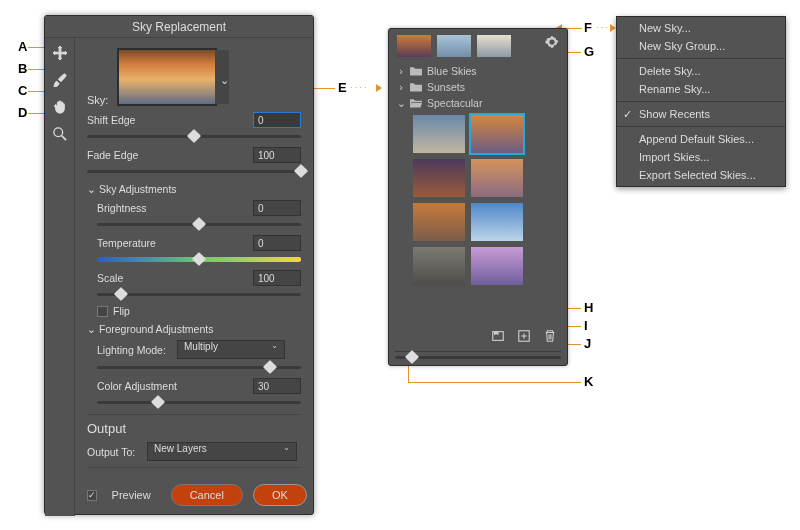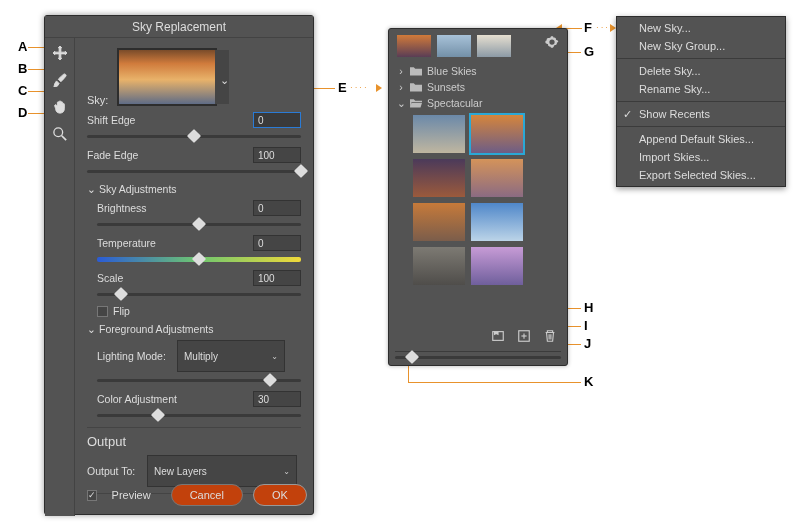--- a/index.html
+++ b/index.html
@@ -29,21 +29,21 @@
   .lbl { flex:1; font-size:10.5px; color:#ddd; }
   .val { width:48px; height:16px; background:#454545; border:1px solid #333; font-size:10px; color:#ddd; padding:0 4px; text-align:left; }
   .val.focus { border:1px solid #2a7bd6; background:#3a3a3a; }
   .slider { position:relative; height:12px; margin:2px 0 5px; }
   .track { position:absolute; left:0; right:0; top:5px; height:3px; background:#3a3a3a; border-radius:2px; }
   .thumb { position:absolute; top:1px; width:10px; height:10px; background:#ddd; border-radius:1px; transform:translateX(-50%) rotate(45deg); }
   .grad-track { background:linear-gradient(90deg,#2a5bd6,#6fc76f,#f0d93a); height:5px; top:4px; border-radius:2px;}
   .section-hdr { display:flex; align-items:center; gap:4px; margin:6px 0 2px; font-size:10.5px; }
   .section-hdr .disclosure { width:8px; text-align:center; }
   .sub { padding-left:10px; }
-  .select { display:flex; align-items:center; background:#454545; border:1px solid #333; height:32px; padding:0 6px; font-size:10px; justify-content:space-between; flex:1; max-width:108px;}
+  .select { display:flex; align-items:flex-start; background:#454545; border:1px solid #333; height:19px; padding:0 6px; font-size:10px; justify-content:space-between; flex:1; max-width:108px;}
   .select .caret { font-size:8px; color:#ccc; }
   .chk { width:11px; height:11px; border:1px solid #777; background:#454545; margin-right:5px; display:inline-flex; align-items:center; justify-content:center; font-size:9px; }
   .chk.on::after { content:'✓'; color:#ddd; }
   .hr { border-top:1px solid #444; margin:6px 0; }
   .output { margin-top:6px; }
   .footer { position:absolute; bottom:8px; left:12px; right:12px; display:flex; align-items:center; gap:10px; }
   .btn { border:1px solid #777; background:#c2410c; border-radius:12px; height:22px; padding:0 18px; font-size:11px; color:#ddd; cursor:pointer; }
   .btn.primary { border:1px solid #999;text-align:right; }
 
   

